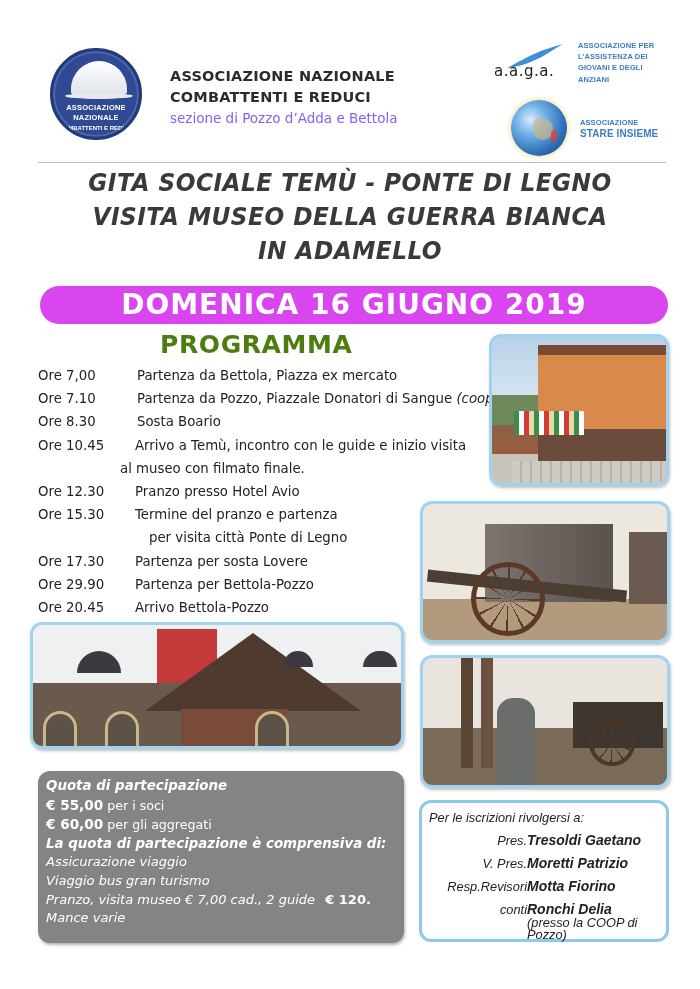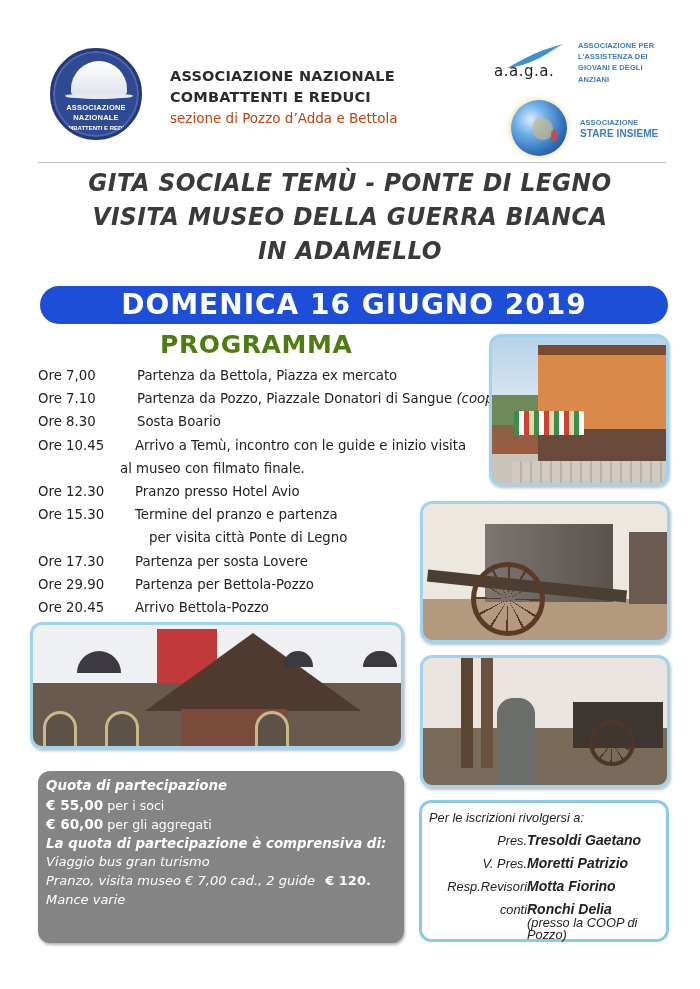--- a/index.html
+++ b/index.html
@@ -34,21 +34,21 @@
     position: absolute; width: 100%; text-align: center; color: #fff; top: 74px;
     font-family: "Liberation Sans", sans-serif; font-weight: bold; font-size: 6px;
   }
 
   .hdr-title {
     left: 170px; top: 66px; font-family: "DejaVu Sans", sans-serif; font-weight: bold;
     font-size: 14.5px; line-height: 21px; color: #2b2b2b; letter-spacing: 0.2px;
   }
   .hdr-sub {
     left: 170px; top: 110px; font-family: "DejaVu Sans", sans-serif;
-    font-size: 13.5px; color: #c2410c;
+    font-size: 13.5px; color: #8b5cf6;
   }
 
   .aaga-bird { left: 505px; top: 42px; width: 60px; height: 30px; }
   .aaga-text {
     left: 494px; top: 62px; font-family: "DejaVu Sans", sans-serif; font-size: 15px;
     color: #222; letter-spacing: 0.5px;
   }
   .aaga-desc, .stare-desc {
     font-family: "Liberation Sans", sans-serif; font-weight: bold; color: #3d7cc0;
     font-size: 7.5px; line-height: 11.2px; text-transform: uppercase; letter-spacing: 0.1px;
@@ -76,21 +76,21 @@
   .main-title {
     left: 0; top: 166px; width: 700px; text-align: center;
     font-family: "DejaVu Sans", sans-serif; font-weight: bold; font-style: italic;
     font-size: 25px; line-height: 34px; color: #3a3a3a; letter-spacing: 0.5px;
     transform: scaleX(0.93);
   }
 
   
   .date-banner {
     left: 40px; top: 286px; width: 628px; height: 38px; border-radius: 19px;
-    background: #1d4ed8;
+    background: #d946ef;
     color: #ffffff; text-align: center;
     font-family: "DejaVu Sans", sans-serif; font-weight: bold; font-size: 28px; line-height: 38px;
     letter-spacing: 1px;
   }
 
   .prog-title {
     left: 150px; top: 330px; font-family: "DejaVu Sans", sans-serif; font-weight: bold;
     font-size: 25px; color: #4d7c0f; letter-spacing: 0.6px; margin-left: 10px;
   }
 
@@ -339,20 +339,21 @@
   <div class="figure"></div>
   <div class="cart"></div>
   <div class="w2"></div>
 </div>
 
 <div class="abs fee-box">
   <div class="h">Quota di partecipazione</div>
   <div class="p"><b>€ 55,00</b> <span>per i soci</span></div>
   <div class="p"><b>€ 60,00</b> <span>per gli aggregati</span></div>
   <div class="h">La quota di partecipazione è comprensiva di:</div>
+  <div class="i">Assicurazione viaggio</div>
   <div class="i">Viaggio bus gran turismo</div>
   <div class="i"><span>Pranzo, visita museo € 7,00 cad., 2 guide</span> <b>€ 120.</b></div>
   <div class="i">Mance varie</div>
 </div>
 
 <div class="abs contact-box">
   <div class="intro">Per le iscrizioni rivolgersi a:</div>
   <div class="crow">
     <span class="role">Pres.</span>
     <span class="name">Tresoldi Gaetano</span>

